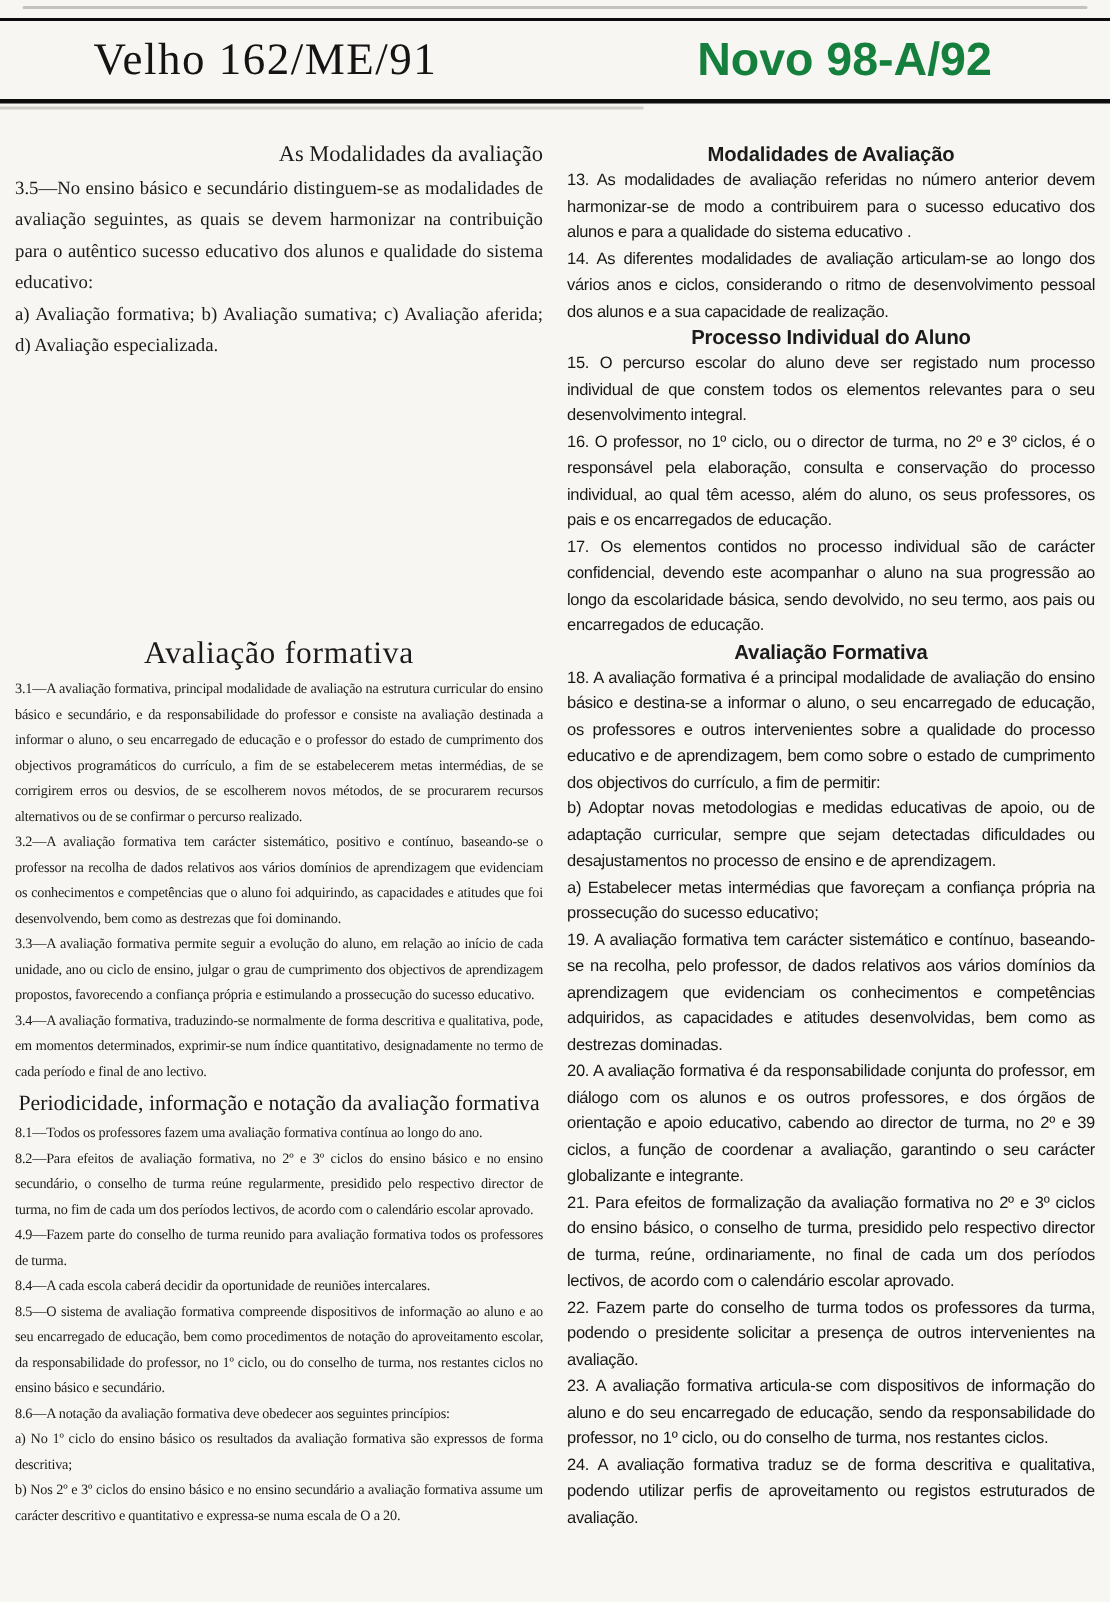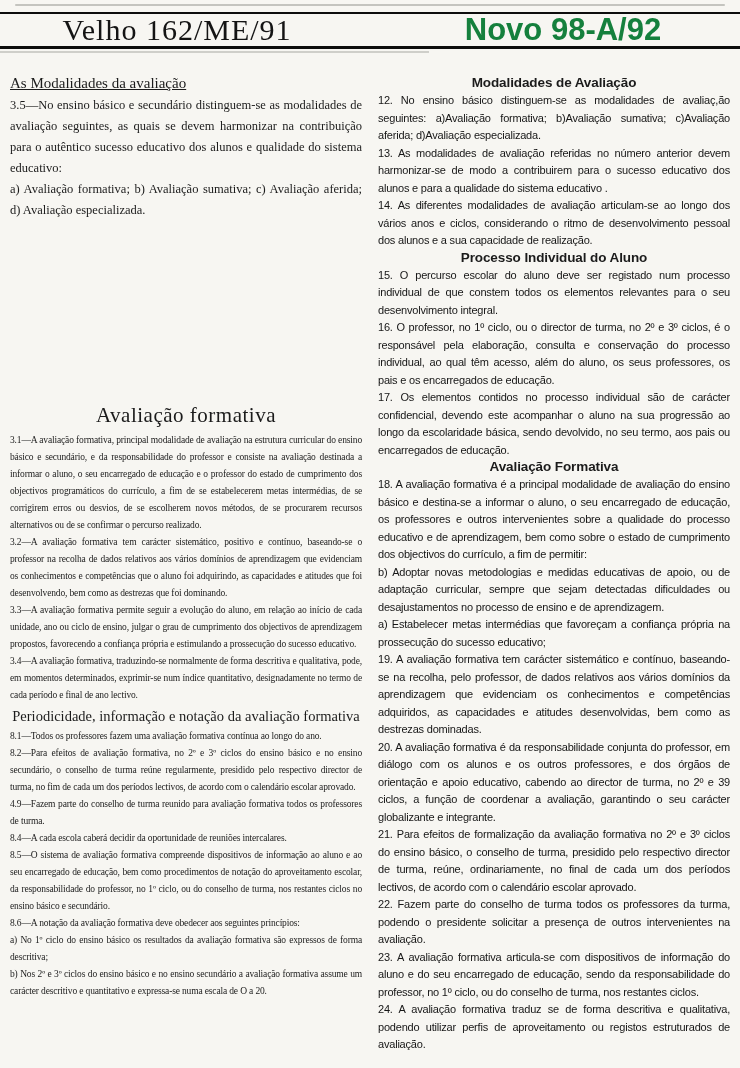--- a/index.html
+++ b/index.html
@@ -20,21 +20,21 @@
   
   .hdr { padding-top: 4px; }
   .hdr-artifact-top {
     height: 2px; width: 96%; margin: 0 auto;
     background: #9a9a96; opacity: .55; border-radius: 2px;
   }
   .hdr-rule-top {
     height: 2px; width: 100%; margin-top: 6px; background: #0d0d0d;
   }
   .hdr-row {
-    display: flex; align-items: center; height: 32px; gap: 32px;
+    display: flex; align-items: center; height: 52px; gap: 32px;
   }
   .hdr-cell { flex: 1 1 50%; text-align: center; white-space: nowrap; }
   .hdr-title-old {
     font-family: "Liberation Serif", "DejaVu Serif", serif;
     font-size: 30px; letter-spacing: 1px; color: #141414;
   }
   .hdr-title-new {
     font-family: "Liberation Sans", "DejaVu Sans", sans-serif;
     font-weight: bold; font-size: 31px; letter-spacing: 0px; color: #15803d;
   }
@@ -52,23 +52,22 @@
     box-sizing: border-box;
   }
   .col { flex: 1 1 50%; min-width: 0; }
 
   
   .col-left {
     font-family: "Liberation Serif", "DejaVu Serif", serif;
     text-align: justify;
   }
   .lh1 {
-    text-align: left; font-size: 15px; font-weight: normal;
+    text-align: right; font-size: 15px; font-weight: normal;
     margin: 0 0 3px 0;
-    text-decoration: underline;
   }
   .lead { font-size: 12.5px; line-height: 21px; margin: 0; }
   .lgap { height: 182px; }
   .lh2 {
     text-align: center; font-size: 21px; font-weight: normal;
     margin: 0 0 4px 0; letter-spacing: .5px;
   }
   .lh3 {
     text-align: center; font-size: 14.5px; font-weight: normal;
     margin: 4px 0 3px 0;
@@ -129,21 +128,20 @@
       <p class="dense">4.9—Fazem parte do conselho de turma reunido para avaliação formativa todos os professores de turma.</p>
       <p class="dense">8.4—A cada escola caberá decidir da oportunidade de reuniões intercalares.</p>
       <p class="dense">8.5—O sistema de avaliação formativa compreende dispositivos de informação ao aluno e ao seu encarregado de educação, bem como procedimentos de notação do aproveitamento escolar, da responsabilidade do professor, no 1º ciclo, ou do conselho de turma, nos restantes ciclos no ensino básico e secundário.</p>
       <p class="dense">8.6—A notação da avaliação formativa deve obedecer aos seguintes princípios:</p>
       <p class="dense">a) No 1º ciclo do ensino básico os resultados da avaliação formativa são expressos de forma descritiva;</p>
       <p class="dense">b) Nos 2º e 3º ciclos do ensino básico e no ensino secundário a avaliação formativa assume um carácter descritivo e quantitativo e expressa-se numa escala de O a 20.</p>
     </div>
 
     <div class="col col-right">
       <div class="rh">Modalidades de Avaliação</div>
-      <p class="rp">12. No ensino básico distinguem-se as modalidades de avaliaç,ão seguintes: a)Avaliação formativa; b)Avaliação sumativa; c)Avaliação aferida; d)Avaliação especializada.</p>
       <p class="rp">13. As modalidades de avaliação referidas no número anterior devem harmonizar-se de modo a contribuirem para o sucesso educativo dos alunos e para a qualidade do sistema educativo .</p>
       <p class="rp">14. As diferentes modalidades de avaliação articulam-se ao longo dos vários anos e ciclos, considerando o ritmo de desenvolvimento pessoal dos alunos e a sua capacidade de realização.</p>
 
       <div class="rh">Processo Individual do Aluno</div>
       <p class="rp">15. O percurso escolar do aluno deve ser registado num processo individual de que constem todos os elementos relevantes para o seu desenvolvimento integral.</p>
       <p class="rp">16. O professor, no 1º ciclo, ou o director de turma, no 2º e 3º ciclos, é o responsável pela elaboração, consulta e conservação do processo individual, ao qual têm acesso, além do aluno, os seus professores, os pais e os encarregados de educação.</p>
       <p class="rp">17. Os elementos contidos no processo individual são de carácter confidencial, devendo este acompanhar o aluno na sua progressão ao longo da escolaridade básica, sendo devolvido, no seu termo, aos pais ou encarregados de educação.</p>
 
       <div class="rh">Avaliação Formativa</div>
       <p class="rp">18. A avaliação formativa é a principal modalidade de avaliação do ensino básico e destina-se a informar o aluno, o seu encarregado de educação, os professores e outros intervenientes sobre a qualidade do processo educativo e de aprendizagem, bem como sobre o estado de cumprimento dos objectivos do currículo, a fim de permitir:</p>

